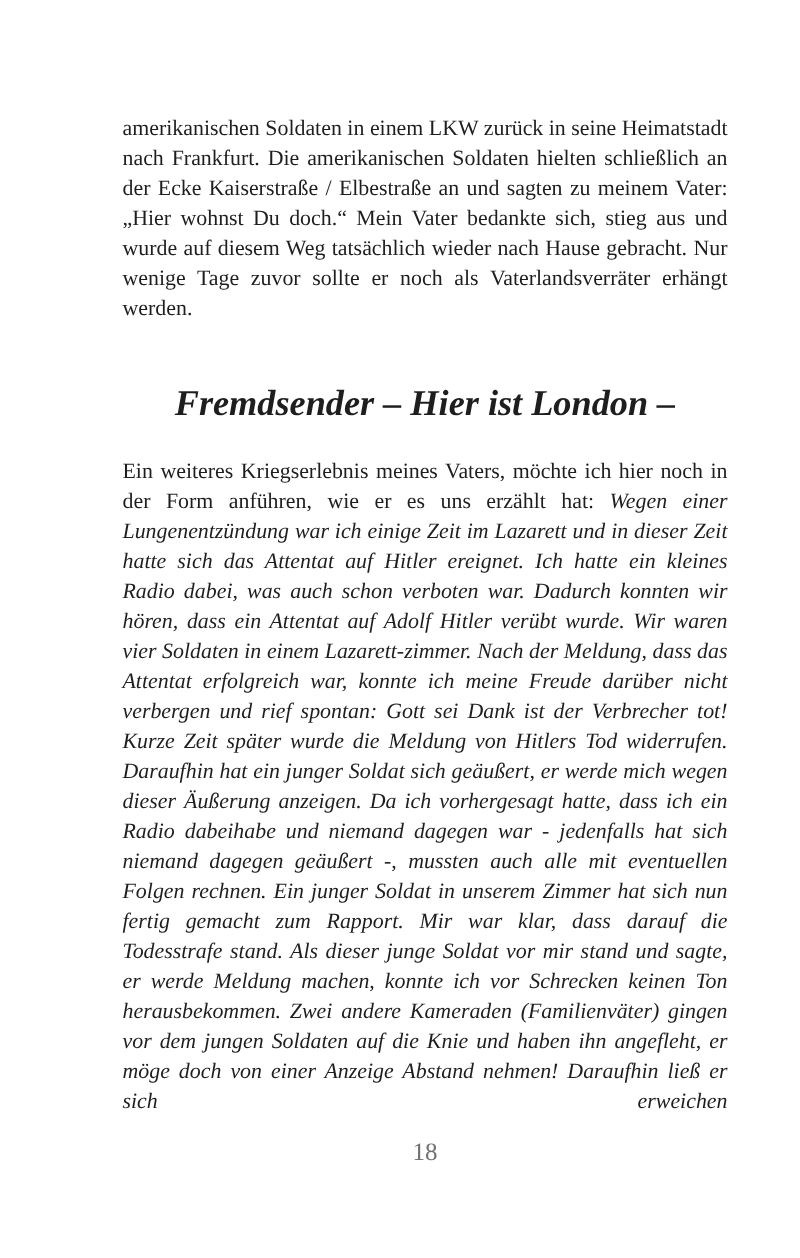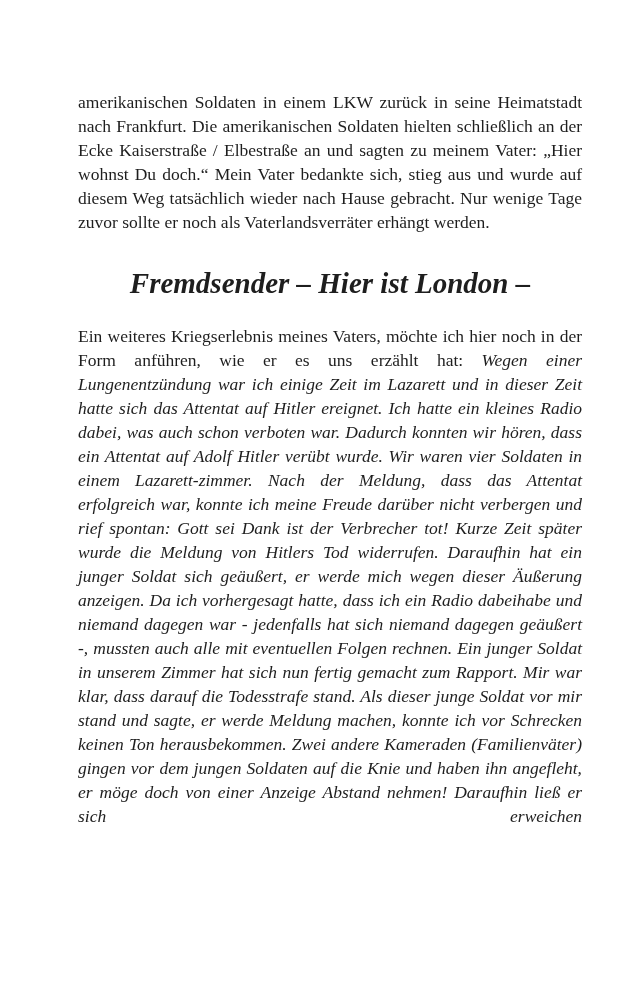--- a/index.html
+++ b/index.html
@@ -12,36 +12,36 @@
     width: 640px;
     height: 1006px;
     background: var(--background);
     font-family: "Liberation Serif", "DejaVu Serif", serif;
     color: var(--text);
     overflow: hidden;
   }
   .page {
     width: 640px;
     height: 963px;
-    padding: 90px 58px 0 78px;
+    padding: 90px 58px 0 98px;
     font-family: Liberation Serif, serif;
   }
   .body-paragraph {
     font-size: 17.5px;
     line-height: 24px;
     text-align: justify;
     letter-spacing: 0;
     hyphens: none;
   }
   .body-paragraph.flush-last {
     text-align-last: justify;
   }
   .italic { font-style: italic; }
   .chapter-heading {
-    margin-top: 32px;
+    margin-top: 48px;
     margin-bottom: 24px;
     text-align: center;
     font-weight: bold;
     font-style: italic;
     font-size: 29px;
     line-height: 34px;
   }
   .page-number {
     margin-top: 18px;
     text-align: center;
@@ -56,14 +56,15 @@
 <div class="page">
 
   <p class="body-paragraph">amerikanischen Soldaten in einem LKW zurück in seine Heimatstadt nach Frankfurt. Die amerikanischen Soldaten hielten schließlich an der Ecke Kaiserstraße / Elbestraße an und sagten zu meinem Vater: „Hier wohnst Du doch.“ Mein Vater bedankte sich, stieg aus und wurde auf diesem Weg tatsächlich wieder nach Hause gebracht. Nur wenige Tage zuvor sollte er noch als Vaterlandsverräter erhängt werden.</p>
 
   <h1 class="chapter-heading">
     <div>Fremdsender – Hier ist London –</div>
   </h1>
 
   <p class="body-paragraph flush-last"><span>Ein weiteres Kriegserlebnis meines Vaters, möchte ich hier noch in der Form anführen, wie er es uns erzählt hat: </span><span class="italic">Wegen einer Lungenentzündung war ich einige Zeit im Lazarett und in dieser Zeit hatte sich das Attentat auf Hitler ereignet. Ich hatte ein kleines Radio dabei, was auch schon verboten war. Dadurch konnten wir hören, dass ein Attentat auf Adolf Hitler verübt wurde. Wir waren vier Soldaten in einem Lazarett-zimmer. Nach der Meldung, dass das Attentat erfolgreich war, konnte ich meine Freude darüber nicht verbergen und rief spontan: Gott sei Dank ist der Verbrecher tot! Kurze Zeit später wurde die Meldung von Hitlers Tod widerrufen. Daraufhin hat ein junger Soldat sich geäußert, er werde mich wegen dieser Äußerung anzeigen. Da ich vorhergesagt hatte, dass ich ein Radio dabeihabe und niemand dagegen war - jedenfalls hat sich niemand dagegen geäußert -, mussten auch alle mit eventuellen Folgen rechnen. Ein junger Soldat in unserem Zimmer hat sich nun fertig gemacht zum Rapport. Mir war klar, dass darauf die Todesstrafe stand. Als dieser junge Soldat vor mir stand und sagte, er werde Meldung machen, konnte ich vor Schrecken keinen Ton herausbekommen. Zwei andere Kameraden (Familienväter) gingen vor dem jungen Soldaten auf die Knie und haben ihn angefleht, er möge doch von einer Anzeige Abstand nehmen! Daraufhin ließ er sich erweichen</span></p>
 
+  <div class="page-number">18</div>
 
 </div>
 
 </body></html>

